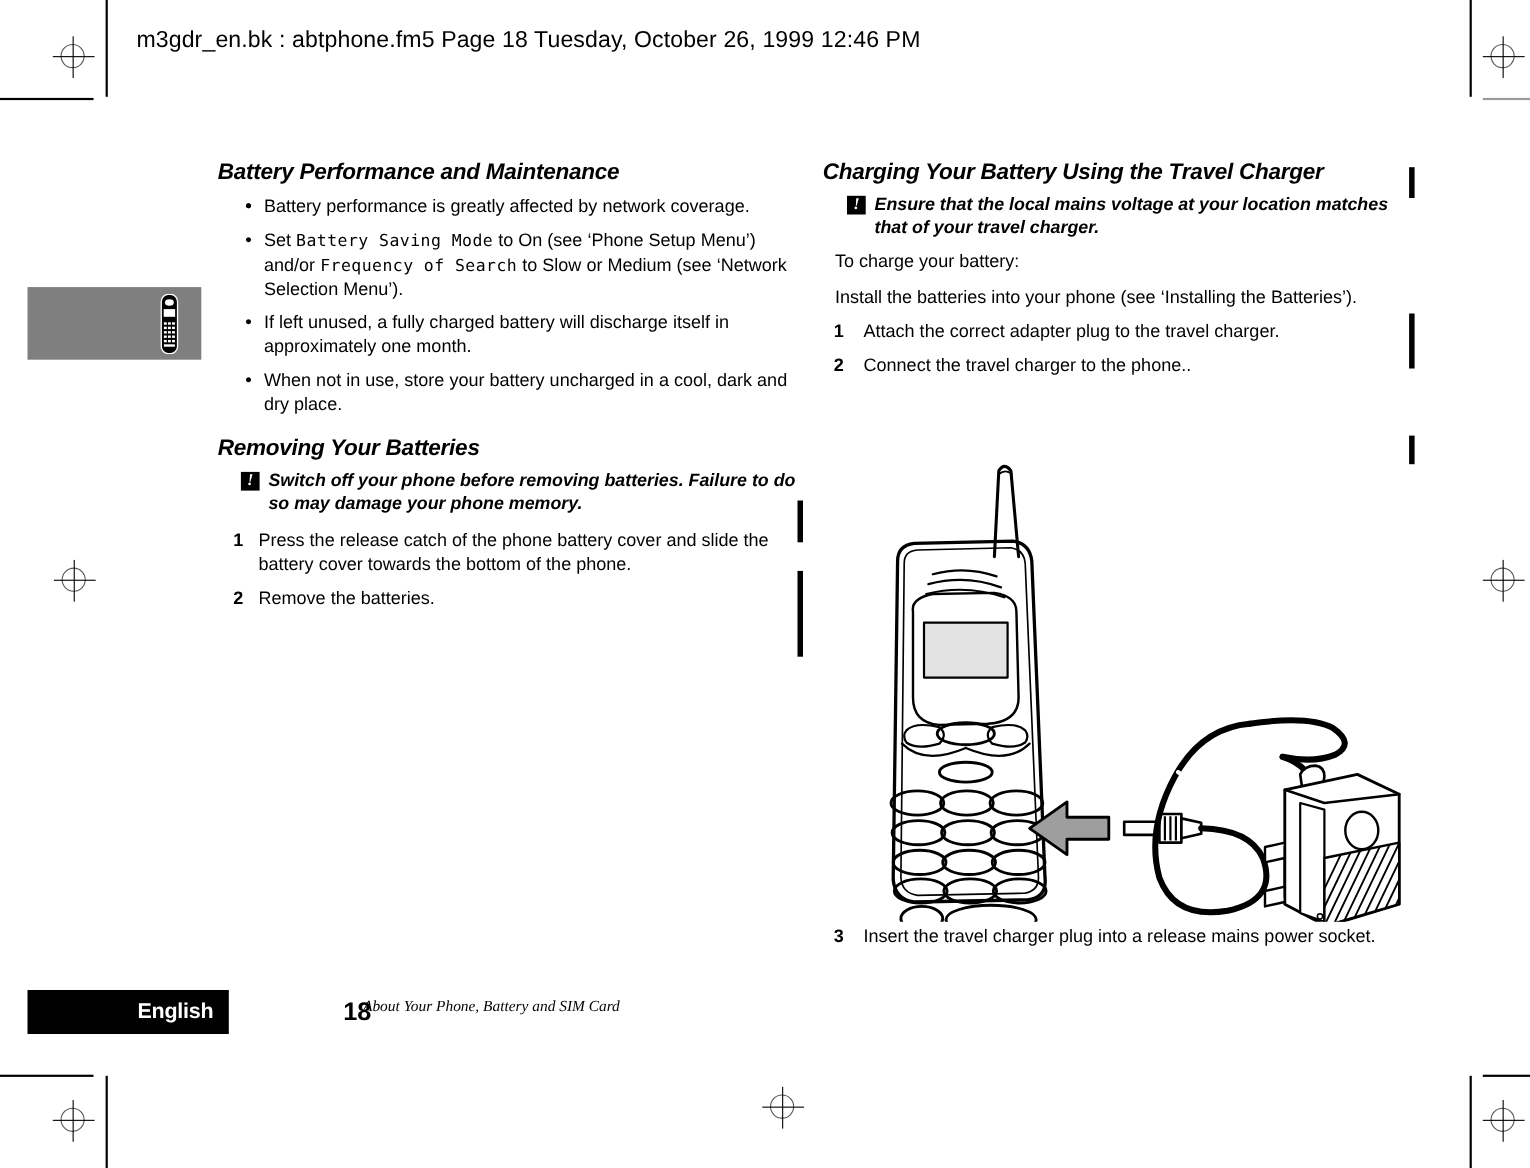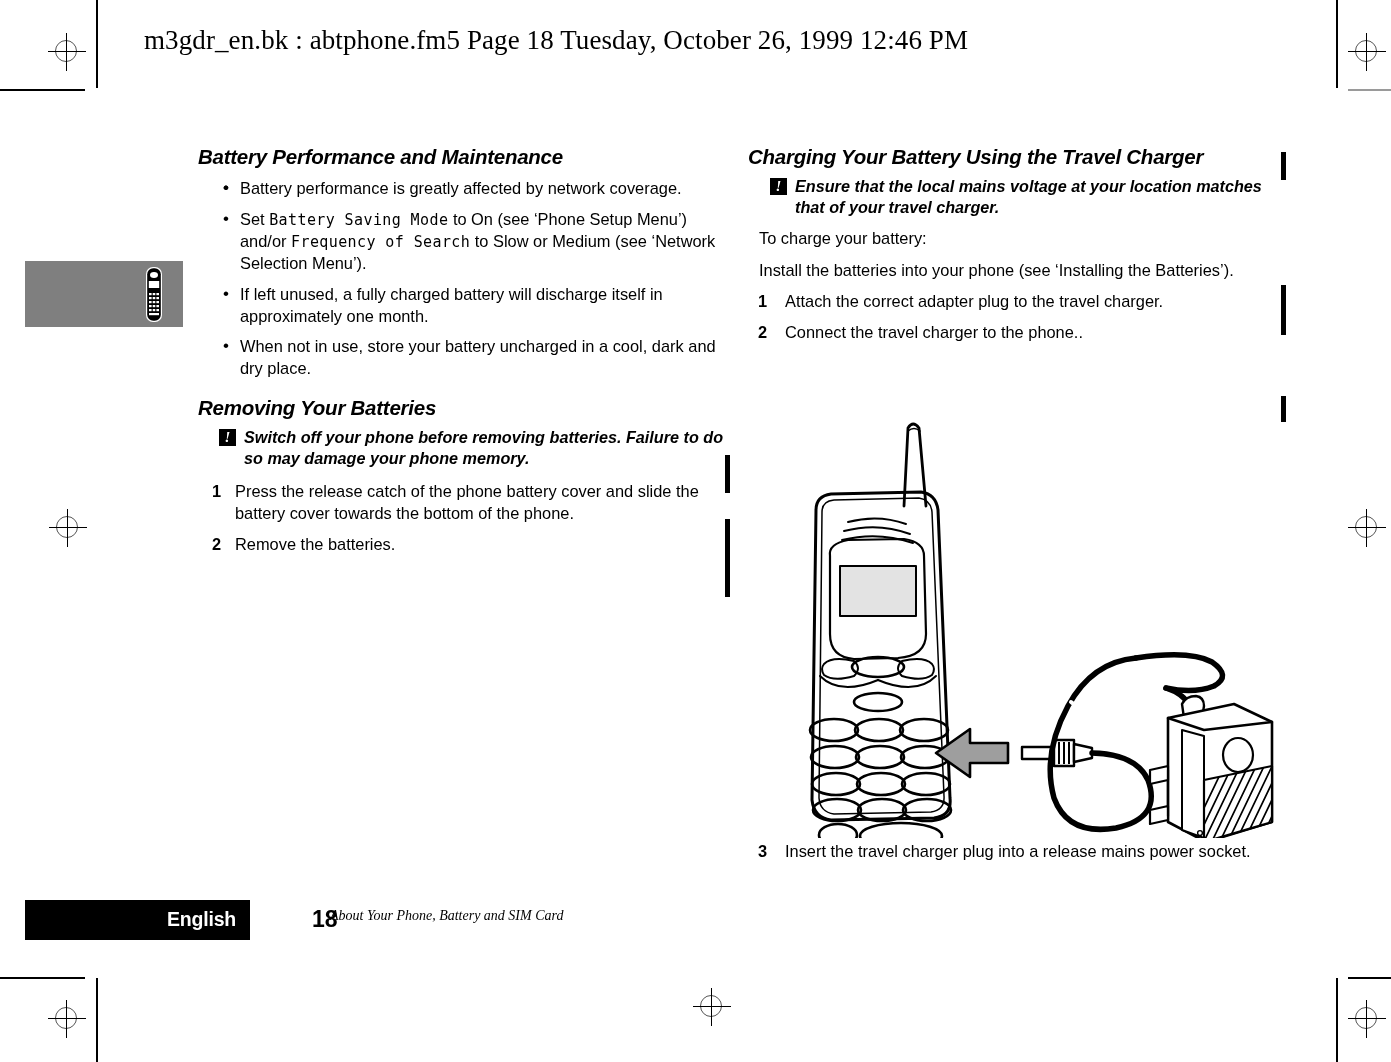--- a/index.html
+++ b/index.html
@@ -45,24 +45,24 @@
   }
   .cropline {
     position: absolute;
     background: #000;
     pointer-events: none;
   }
 
   
   .doc-header {
     position: absolute;
-    left: 144px;
+    left: 124px;
     top: 25px;
-    font-family: Liberation Serif, serif;
-    font-size: 27px;
+    font-family: Liberation Sans, sans-serif;
+    font-size: 21px;
     letter-spacing: 0.1px;
     white-space: nowrap;
   }
 
   
   .col-left {
     position: absolute;
     left: 198px;
     top: 145px;
     width: 534px;
@@ -185,21 +185,21 @@
     top: 6px;
     width: 22px;
     height: 55px;
   }
 
   
   .footer-tab {
     position: absolute;
     left: 25px;
     top: 900px;
-    width: 225px;
+    width: 183px;
     height: 40px;
     background: #000;
   }
   .footer-tab .lang {
     position: absolute;
     right: 14px;
     top: 8px;
     color: #fff;
     font-size: 19.5px;
     font-weight: bold;

